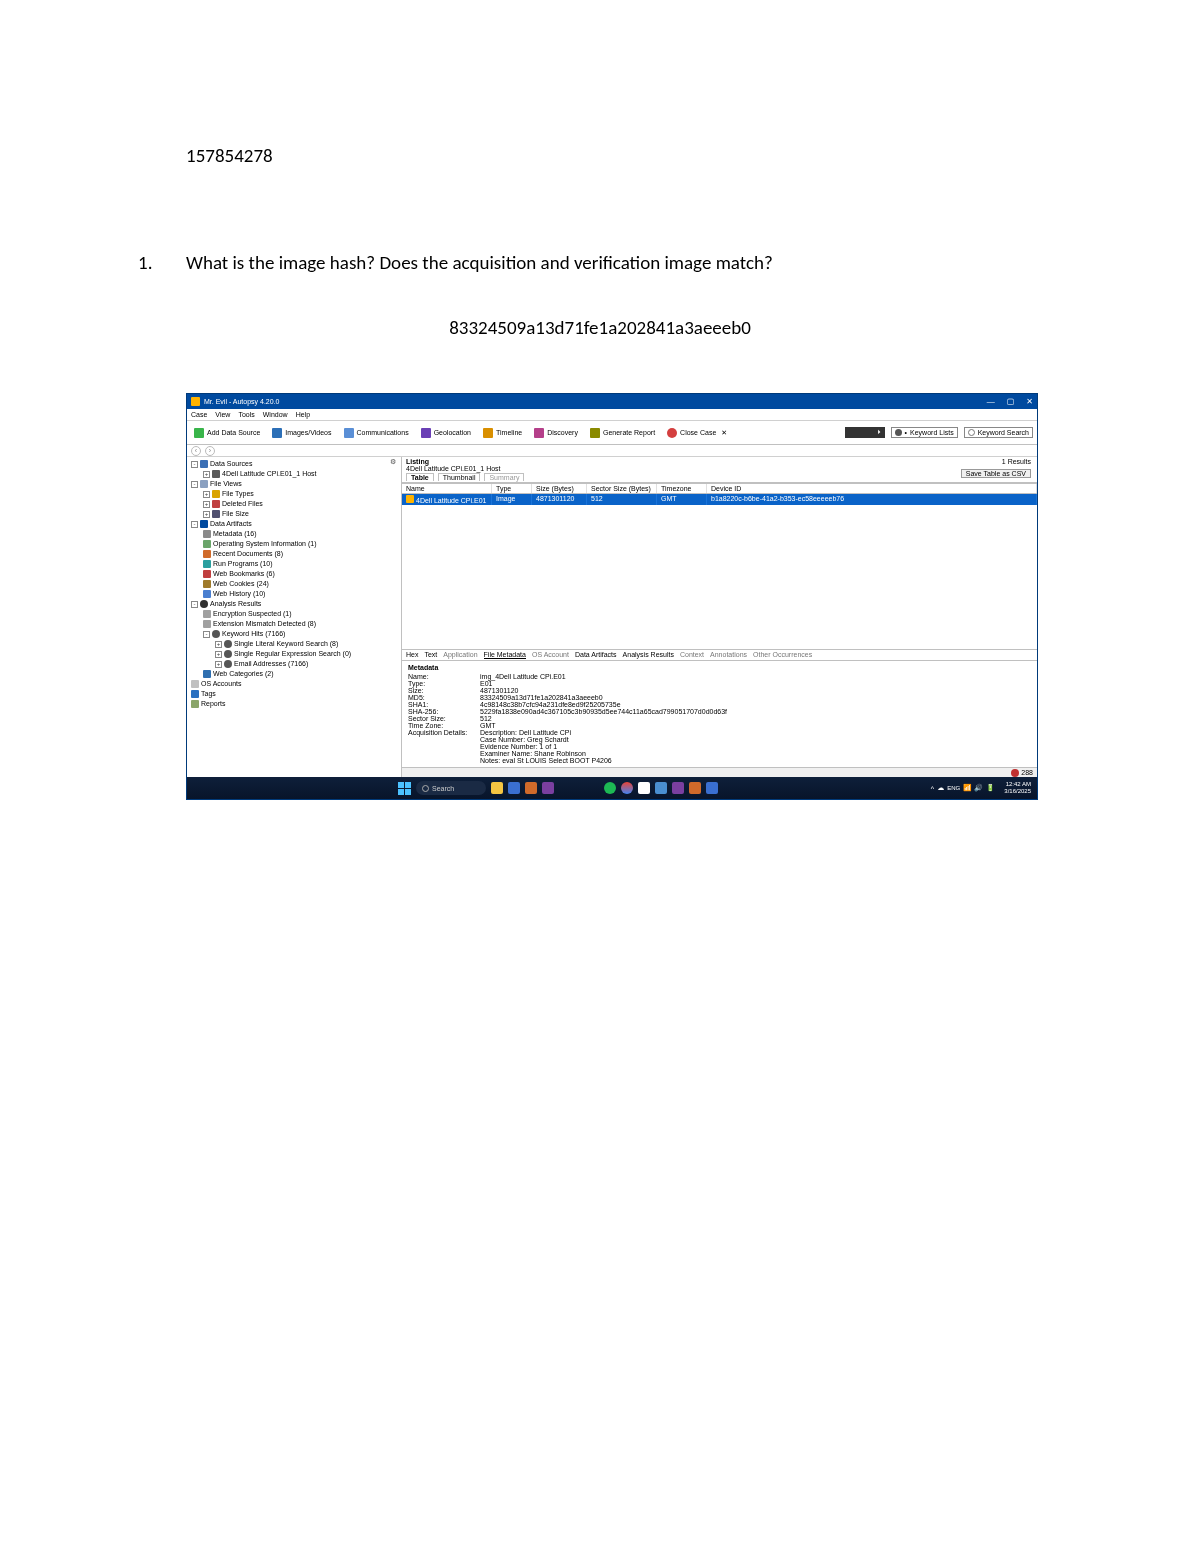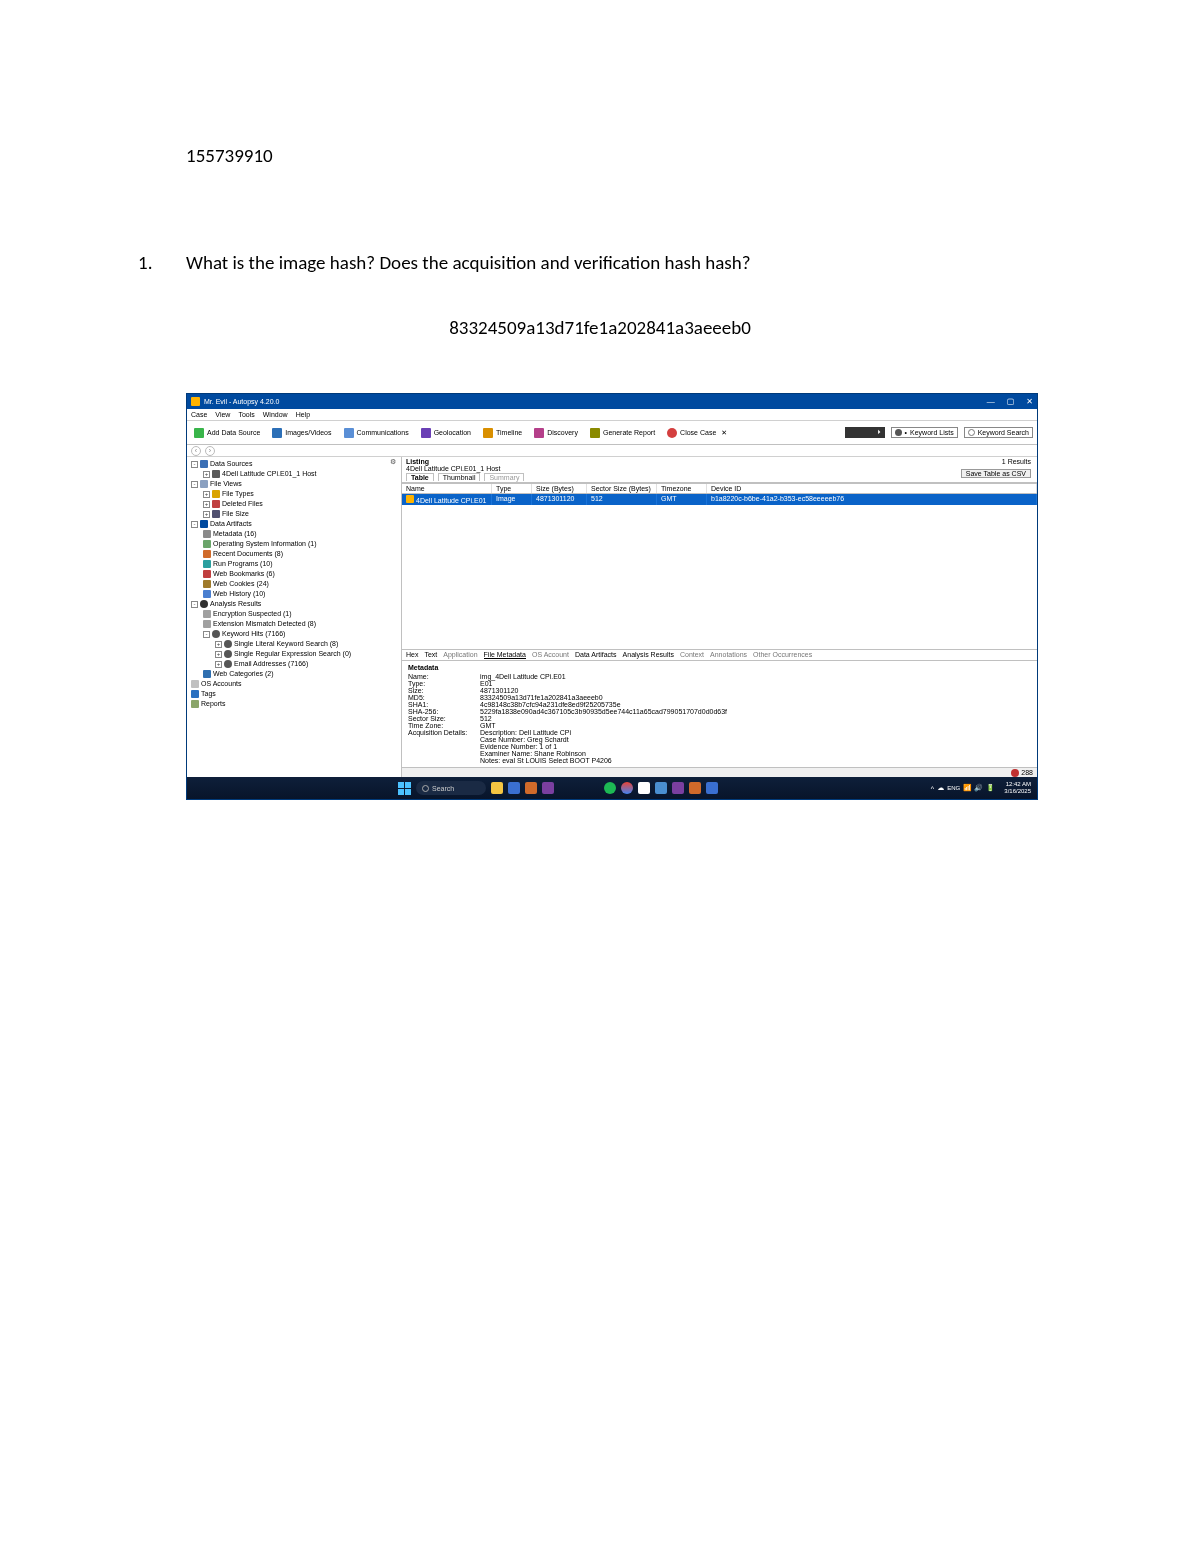--- a/index.html
+++ b/index.html
@@ -90,25 +90,25 @@
   .taskbar .search .mag{width:7px;height:7px;border:1px solid #aaa;border-radius:50%;}
   .taskbar .tico{width:12px;height:12px;border-radius:2px;}
   .taskbar .sp{flex:1;}
   .taskbar .sys{display:flex;align-items:center;gap:3px;}
   .taskbar .clock{text-align:right; font-size:6px; line-height:7px; margin-left:4px;}
 </style>
 </head>
 <body>
 
 <div class="page">
-  <div class="doc-id">155739910</div>
+  <div class="doc-id">157854278</div>
 
   <div class="q-row">
     <div class="q-num">1.</div>
-    <div class="q-text">What is the image hash? Does the acquisition and verification hash hash?</div>
+    <div class="q-text">What is the image hash? Does the acquisition and verification image match?</div>
   </div>
 
   <div class="answer-hash">83324509a13d71fe1a202841a3aeeeb0</div>
 
   <div class="screenshot-wrap">
     <div class="app">
 
       <div class="titlebar">
         <span class="icon"></span>
         <span class="title">Mr. Evil - Autopsy 4.20.0</span>

